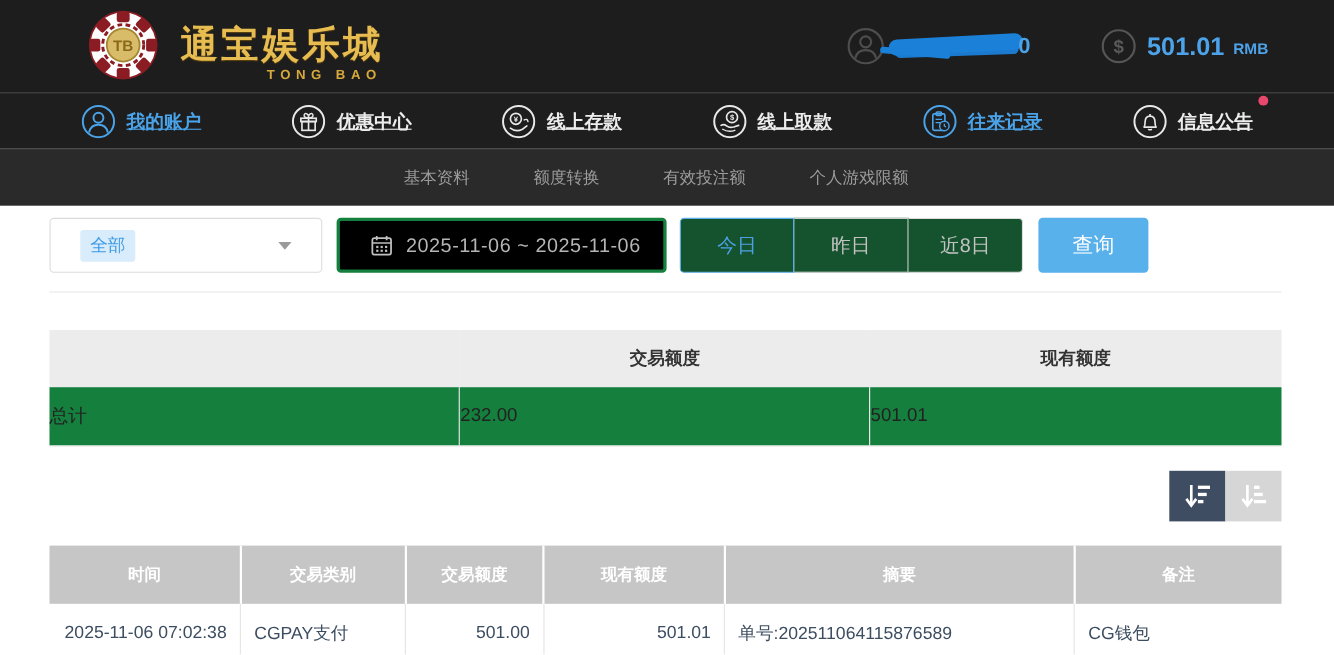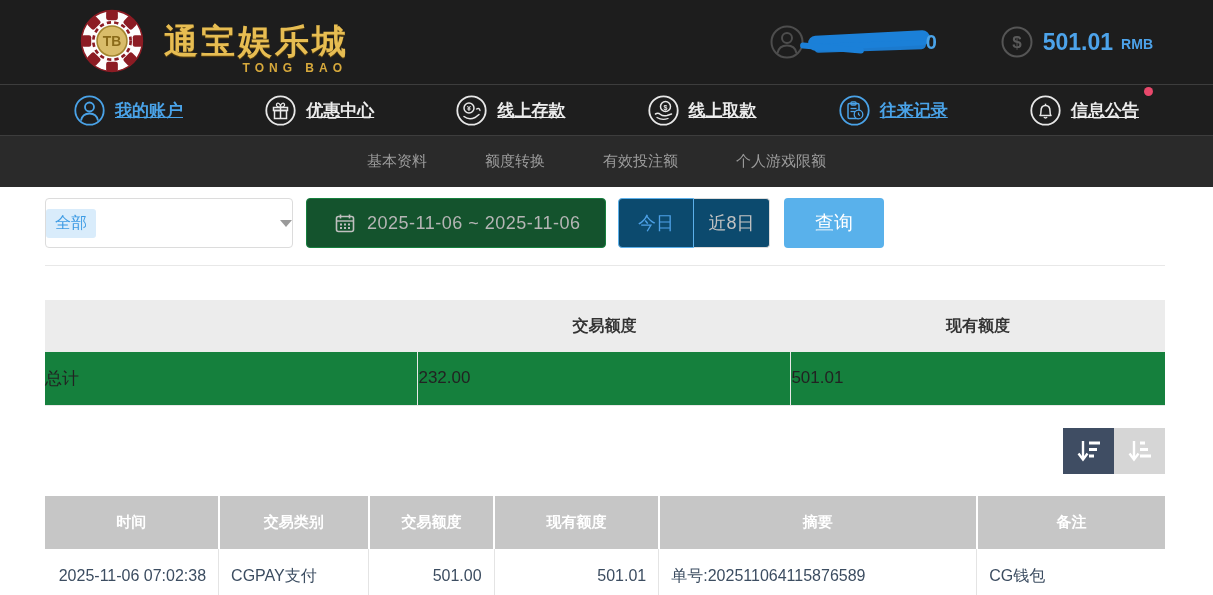--- a/index.html
+++ b/index.html
@@ -41,29 +41,29 @@
 
   
   .subnav { height: 52px; background: #2a2a2a; border-top: 1px solid #3d3d3d;
     display: flex; align-items: center; justify-content: center; gap: 58px; padding-right: 20px; }
   .subnav-item { color: #9c9c9c; font-size: 15px; cursor: pointer; }
 
   
   .content { padding: 0 48px 0 45px; }
   .filter-row { margin-top: 11px; display: flex; align-items: center; height: 50px; }
   .select-box { width: 248px; height: 50px; border: 1px solid #dcdcdc; border-radius: 4px;
-    display: flex; align-items: center; padding: 0 0; cursor: pointer; background: #fff; }
+    display: flex; align-items: center; padding: 0 27px; cursor: pointer; background: #fff; }
   .select-tag { background: #d9ecfb; color: #3d9be4; font-size: 16px; padding: 4px 9px; border-radius: 3px; }
   .select-caret { margin-left: auto; width: 0; height: 0; border-left: 6px solid transparent;
     border-right: 6px solid transparent; border-top: 7px solid #9a9a9a; }
-  .date-box { width: 300px; height: 50px; border: 1px solid #15803d; border-radius: 4px; margin-left: 13px;
-    display: flex; align-items: center; gap: 12px; padding: 0 14px 0 28px; cursor: pointer; background: #14532d; }
+  .date-box { width: 300px; height: 50px; border: 3px solid #15803d; border-radius: 4px; margin-left: 13px;
+    display: flex; align-items: center; gap: 12px; padding: 0 14px 0 28px; cursor: pointer; background: #000000; }
   .date-text { color: #b5b5b5; font-size: 18px; letter-spacing: .5px; }
   .segmented { display: flex; margin-left: 12px; height: 50px; }
-  .seg-btn { width: 76px; height: 50px; background: #0c4a6e; border: 1px solid #dcdcdc; border-left: none;
+  .seg-btn { width: 104px; height: 50px; background: #14532d; border: 1px solid #dcdcdc; border-left: none;
     color: #c2c2c2; font-size: 18px; cursor: pointer; font-family: inherit; }
   .seg-btn.first { border-radius: 4px 0 0 4px; }
   .seg-btn.last { border-radius: 0 4px 4px 0; }
   .seg-btn.active { border: 1px solid #5cb0ea; color: #4da0e6; position: relative; z-index: 1; }
   .query-btn { margin-left: 14px; width: 100px; height: 50px; background: #59b1eb; color: #fff;
     font-size: 19px; border: none; border-radius: 4px; cursor: pointer; font-family: inherit; }
   .hr-divider { margin-top: 17px; border-top: 1px solid #e8e8e8; }
 
   
   table { border-collapse: collapse; width: 100%; table-layout: fixed; }
@@ -239,20 +239,21 @@
           <rect x="5" y="14" width="2" height="2"></rect>
             <rect x="9" y="14" width="2" height="2"></rect>
             <rect x="13" y="14" width="2" height="2"></rect>
         </g>
       </svg>
       <span class="date-text">2025-11-06 ~ 2025-11-06</span>
     </div>
 
     <div class="segmented">
       <button class="seg-btn first active">今日</button>
+      <button class="seg-btn">昨日</button>
       <button class="seg-btn last">近8日</button>
     </div>
 
     <button class="query-btn">查询</button>
   </div>
 
   <div class="hr-divider"></div>
 
   <table class="summary-table">
     <colgroup>

